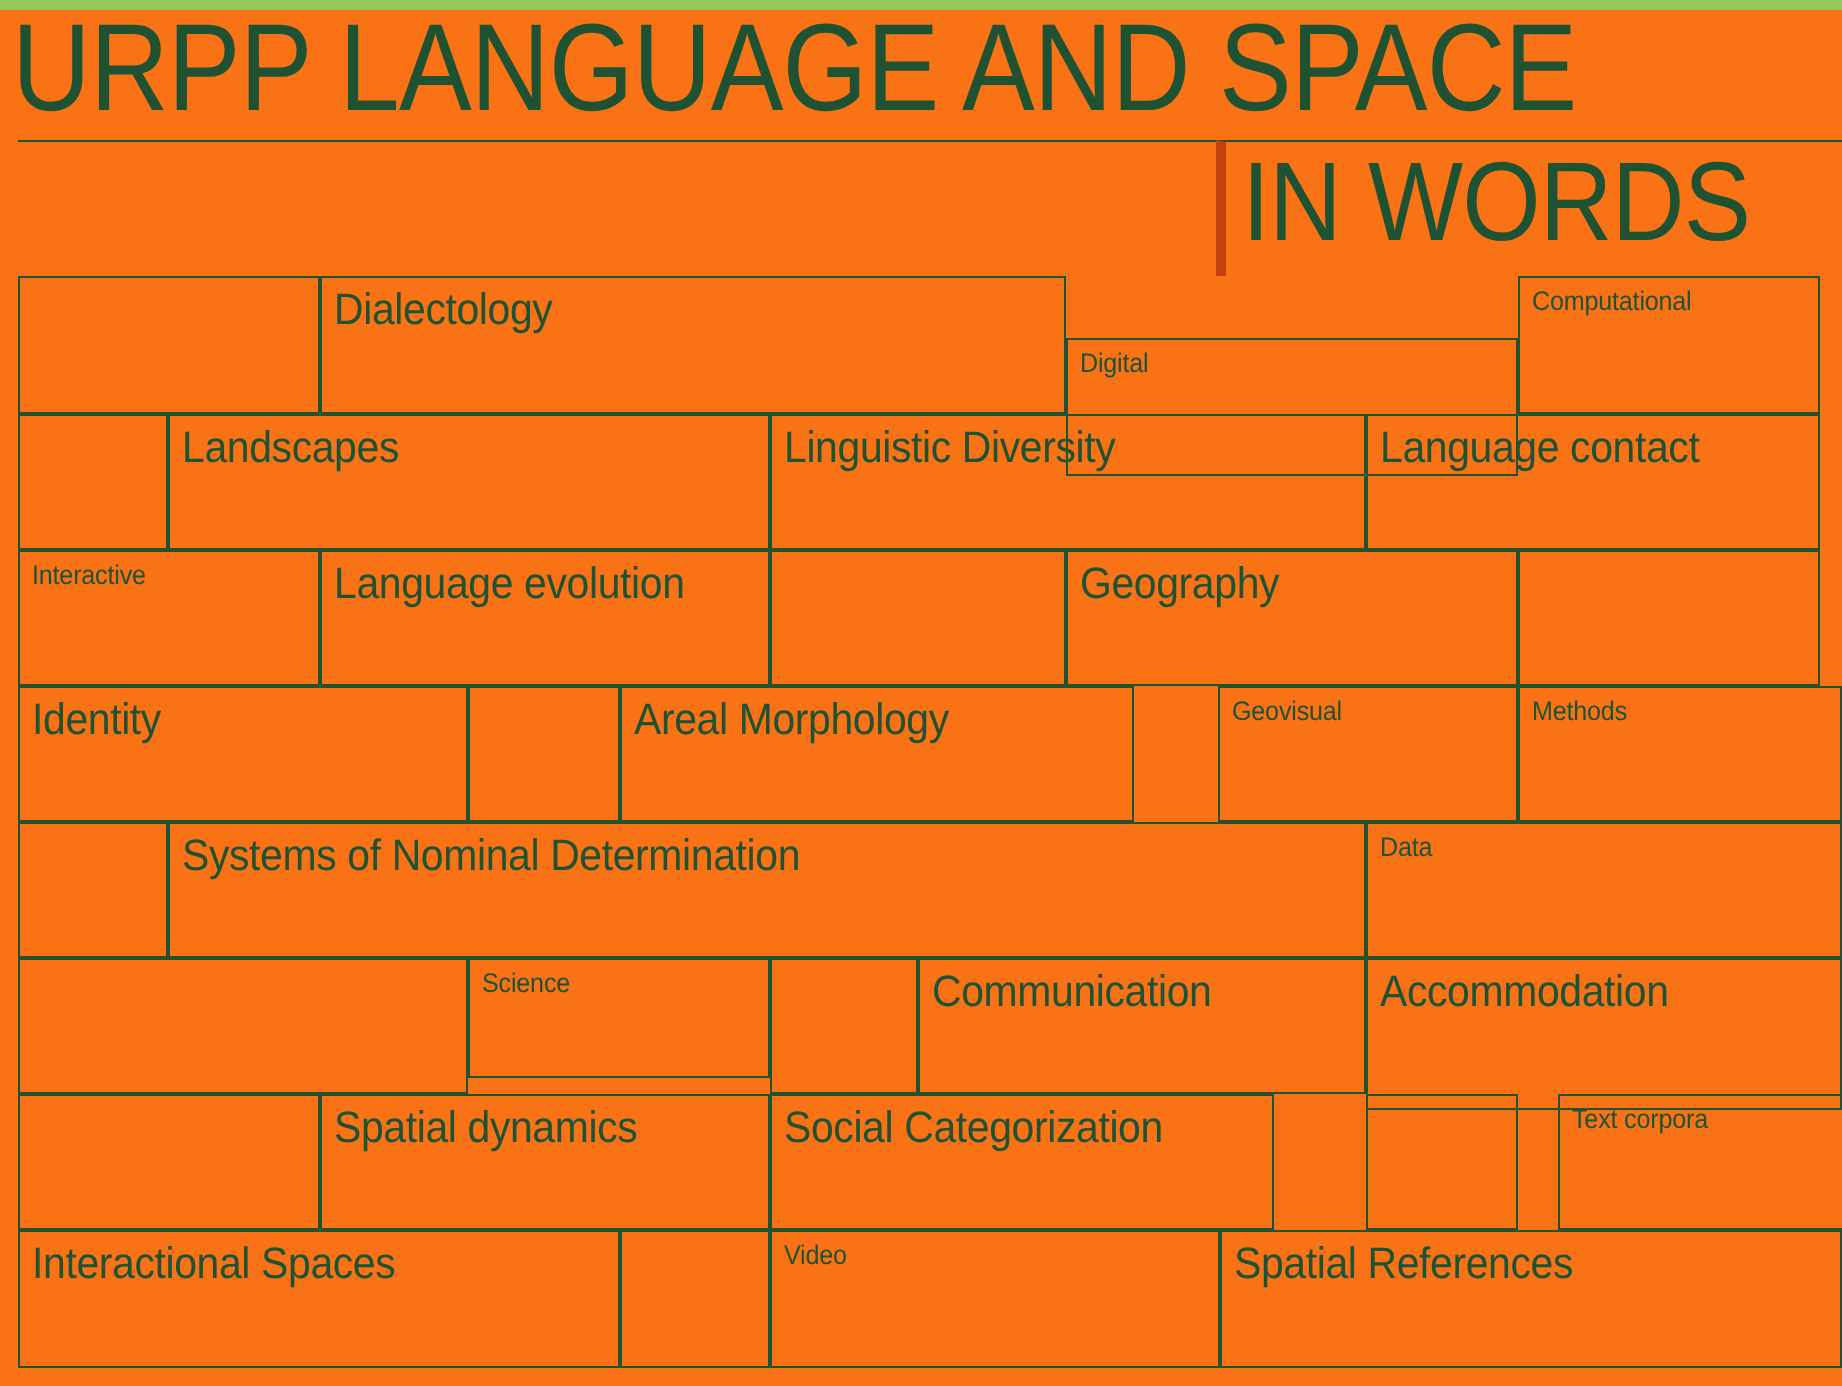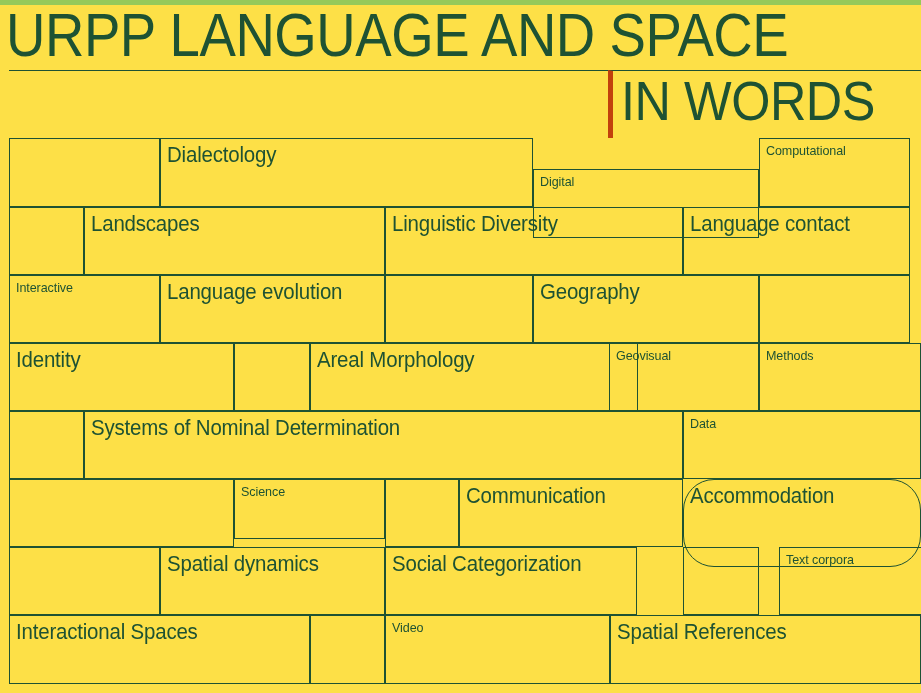--- a/index.html
+++ b/index.html
@@ -14,21 +14,21 @@
     font-family: "Liberation Sans", sans-serif;
     color: #1e5233;
     position: relative;
   }
 
   #page {
     position: absolute;
     left: 0; top: 0;
     width: 921px;
     height: 693px;
-    background: #fde047;
+    background: #f97316;
   }
 
   .accent-bar {
     position: absolute;
     left: 0; top: 0;
     width: 921px;
     height: 5px;
     background: #96c95a;
   }
 
@@ -167,21 +167,21 @@
       </div>
       <div class="cell small" style="left: 759px; top: 275px; width: 151px; height: 68px;">
         <span class="label"></span>
       </div>
       <div class="cell big" style="left: 9px; top: 343px; width: 225px; height: 68px;">
         <span class="label">Identity</span>
       </div>
       <div class="cell small" style="left: 234px; top: 343px; width: 76px; height: 68px;">
         <span class="label"></span>
       </div>
-      <div class="cell big" style="left: 310px; top: 343px; width: 328px; height: 68px;">
+      <div class="cell big" style="left: 310px; top: 343px; width: 257px; height: 68px;">
         <span class="label">Areal Morphology</span>
       </div>
       <div class="cell small" style="left: 609px; top: 343px; width: 150px; height: 68px;">
         <span class="label">Geovisual</span>
       </div>
       <div class="cell small" style="left: 759px; top: 343px; width: 162px; height: 68px;">
         <span class="label">Methods</span>
       </div>
       <div class="cell small" style="left: 9px; top: 411px; width: 75px; height: 68px;">
         <span class="label"></span>
@@ -197,21 +197,21 @@
       </div>
       <div class="cell small" style="left: 234px; top: 479px; width: 151px; height: 60px;">
         <span class="label">Science</span>
       </div>
       <div class="cell small" style="left: 385px; top: 479px; width: 74px; height: 68px;">
         <span class="label"></span>
       </div>
       <div class="cell big" style="left: 459px; top: 479px; width: 224px; height: 68px;">
         <span class="label">Communication</span>
       </div>
-      <div class="cell big" style="left: 683px; top: 479px; width: 238px; height: 88px; border-radius: 31px;">
+      <div class="cell big" style="left: 683px; top: 479px; width: 238px; height: 76px;">
         <span class="label">Accommodation</span>
       </div>
       <div class="cell small" style="left: 9px; top: 547px; width: 151px; height: 68px;">
         <span class="label"></span>
       </div>
       <div class="cell big" style="left: 160px; top: 547px; width: 225px; height: 68px;">
         <span class="label">Spatial dynamics</span>
       </div>
       <div class="cell big" style="left: 385px; top: 547px; width: 252px; height: 68px;">
         <span class="label">Social Categorization</span>

